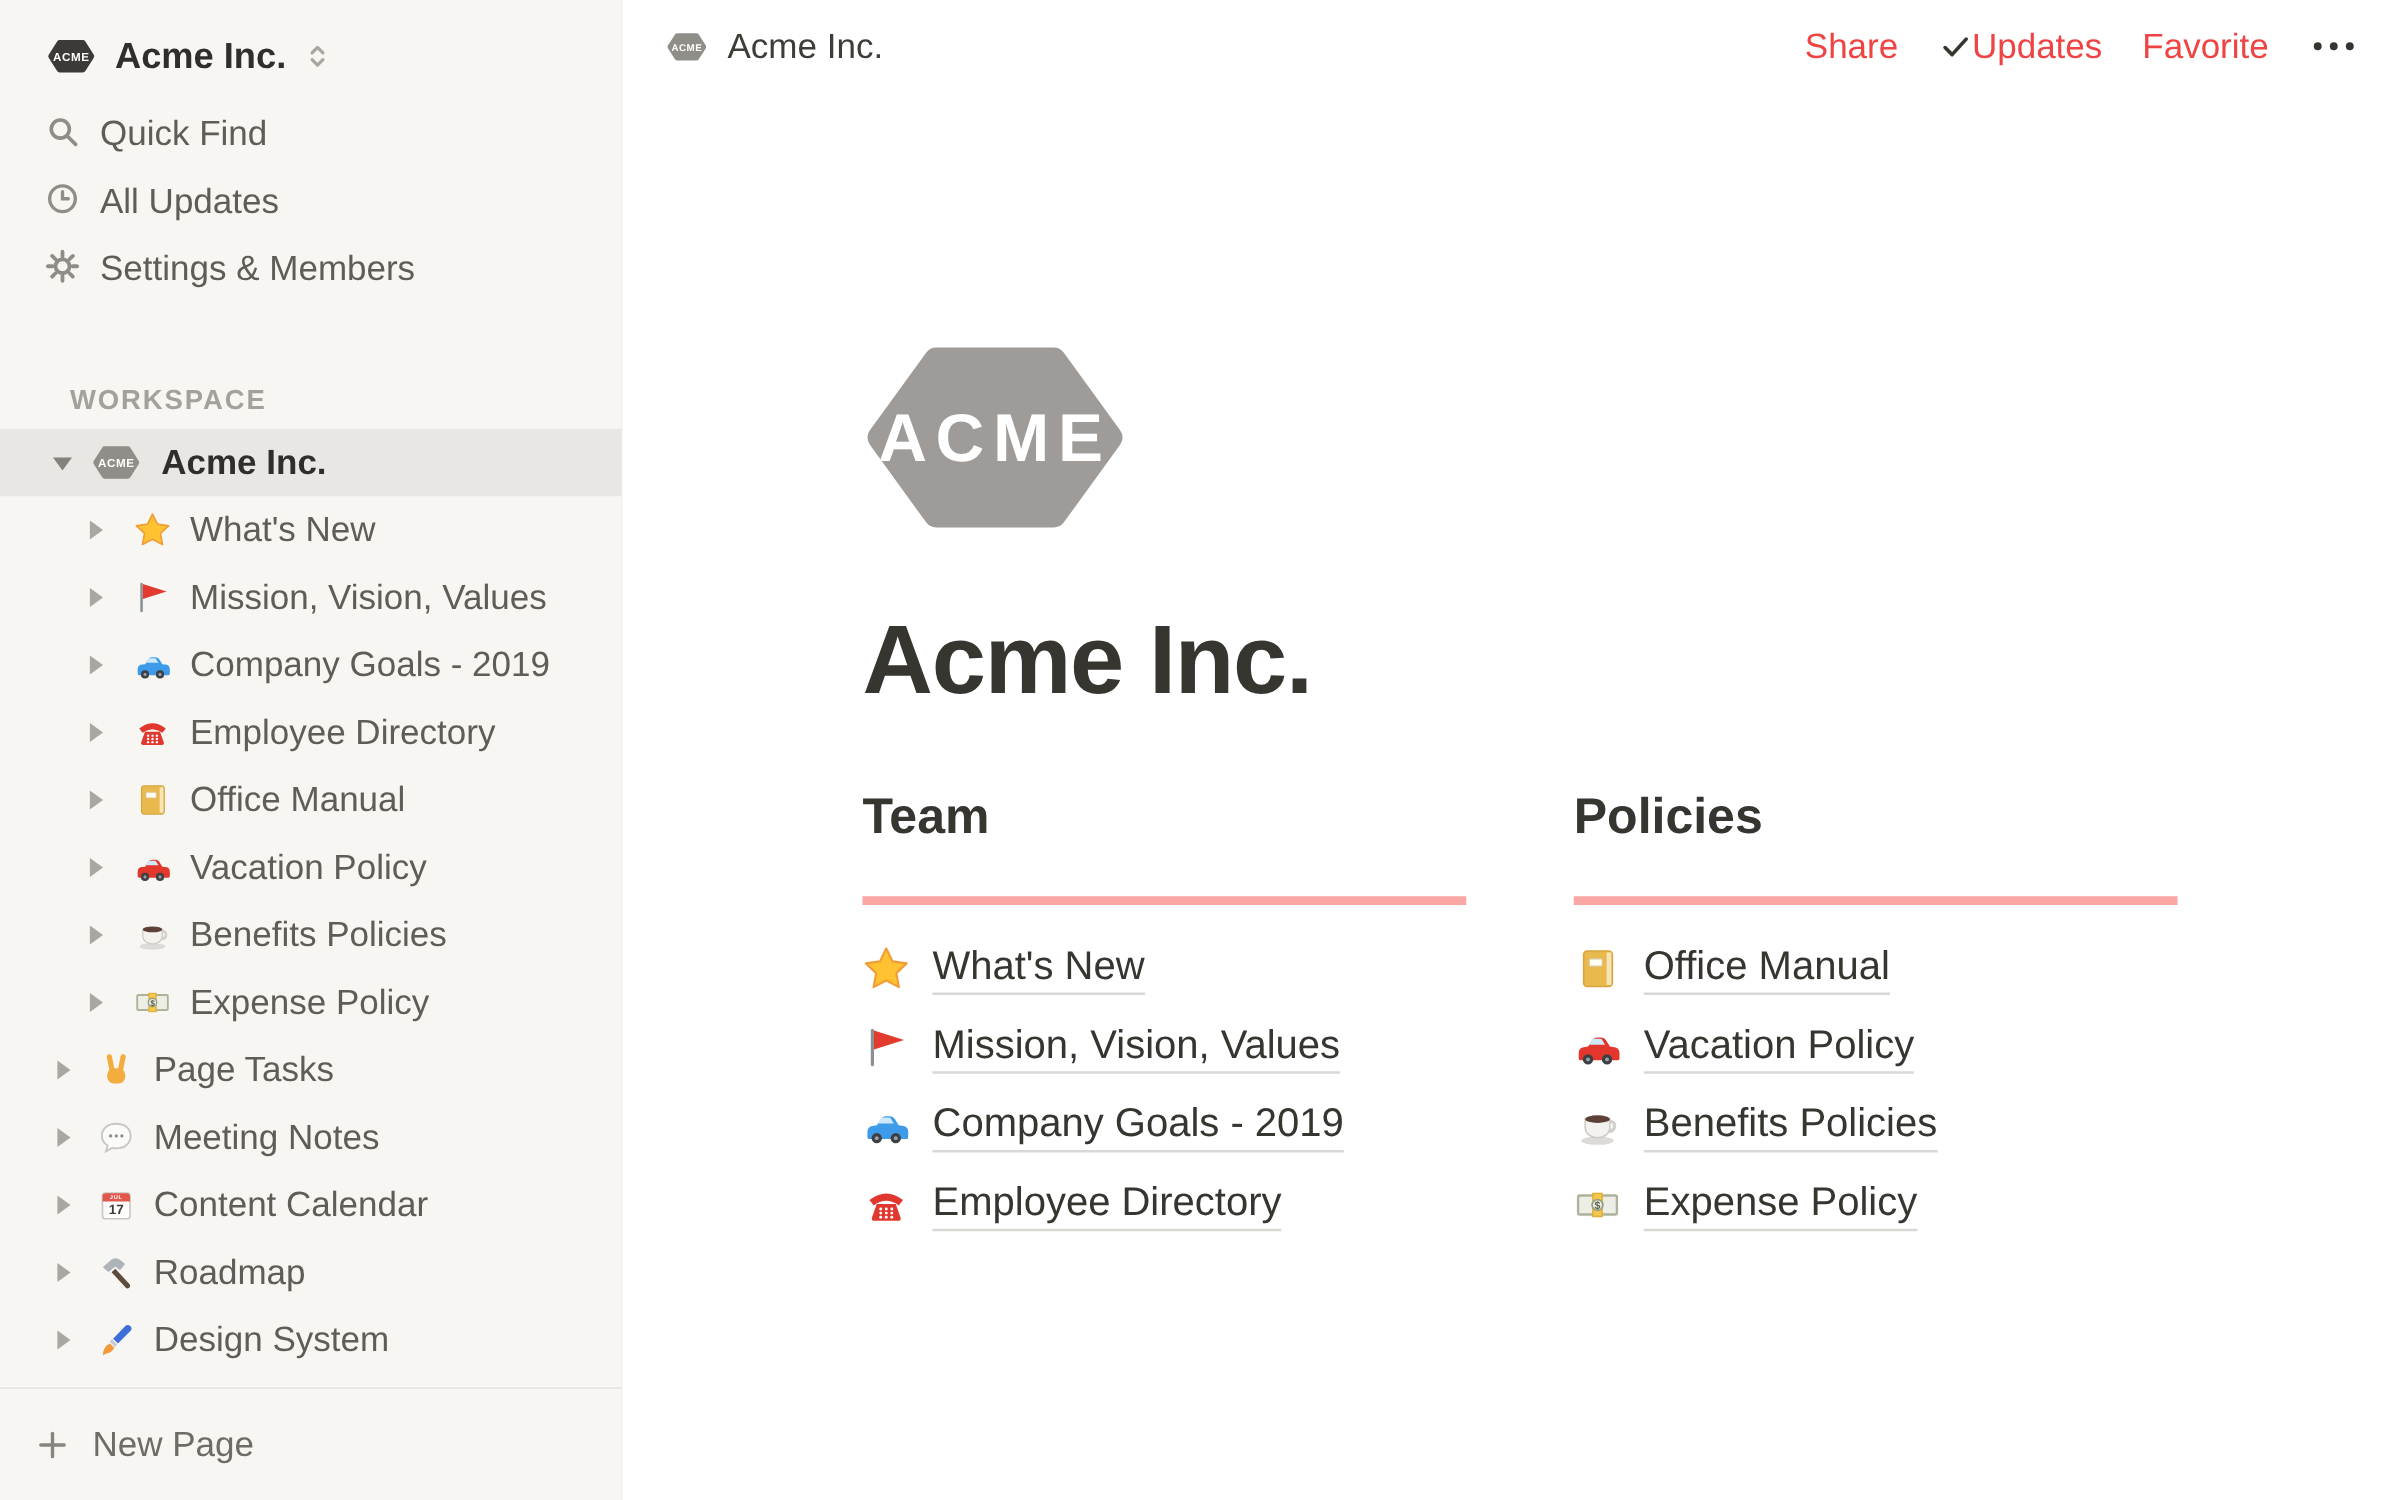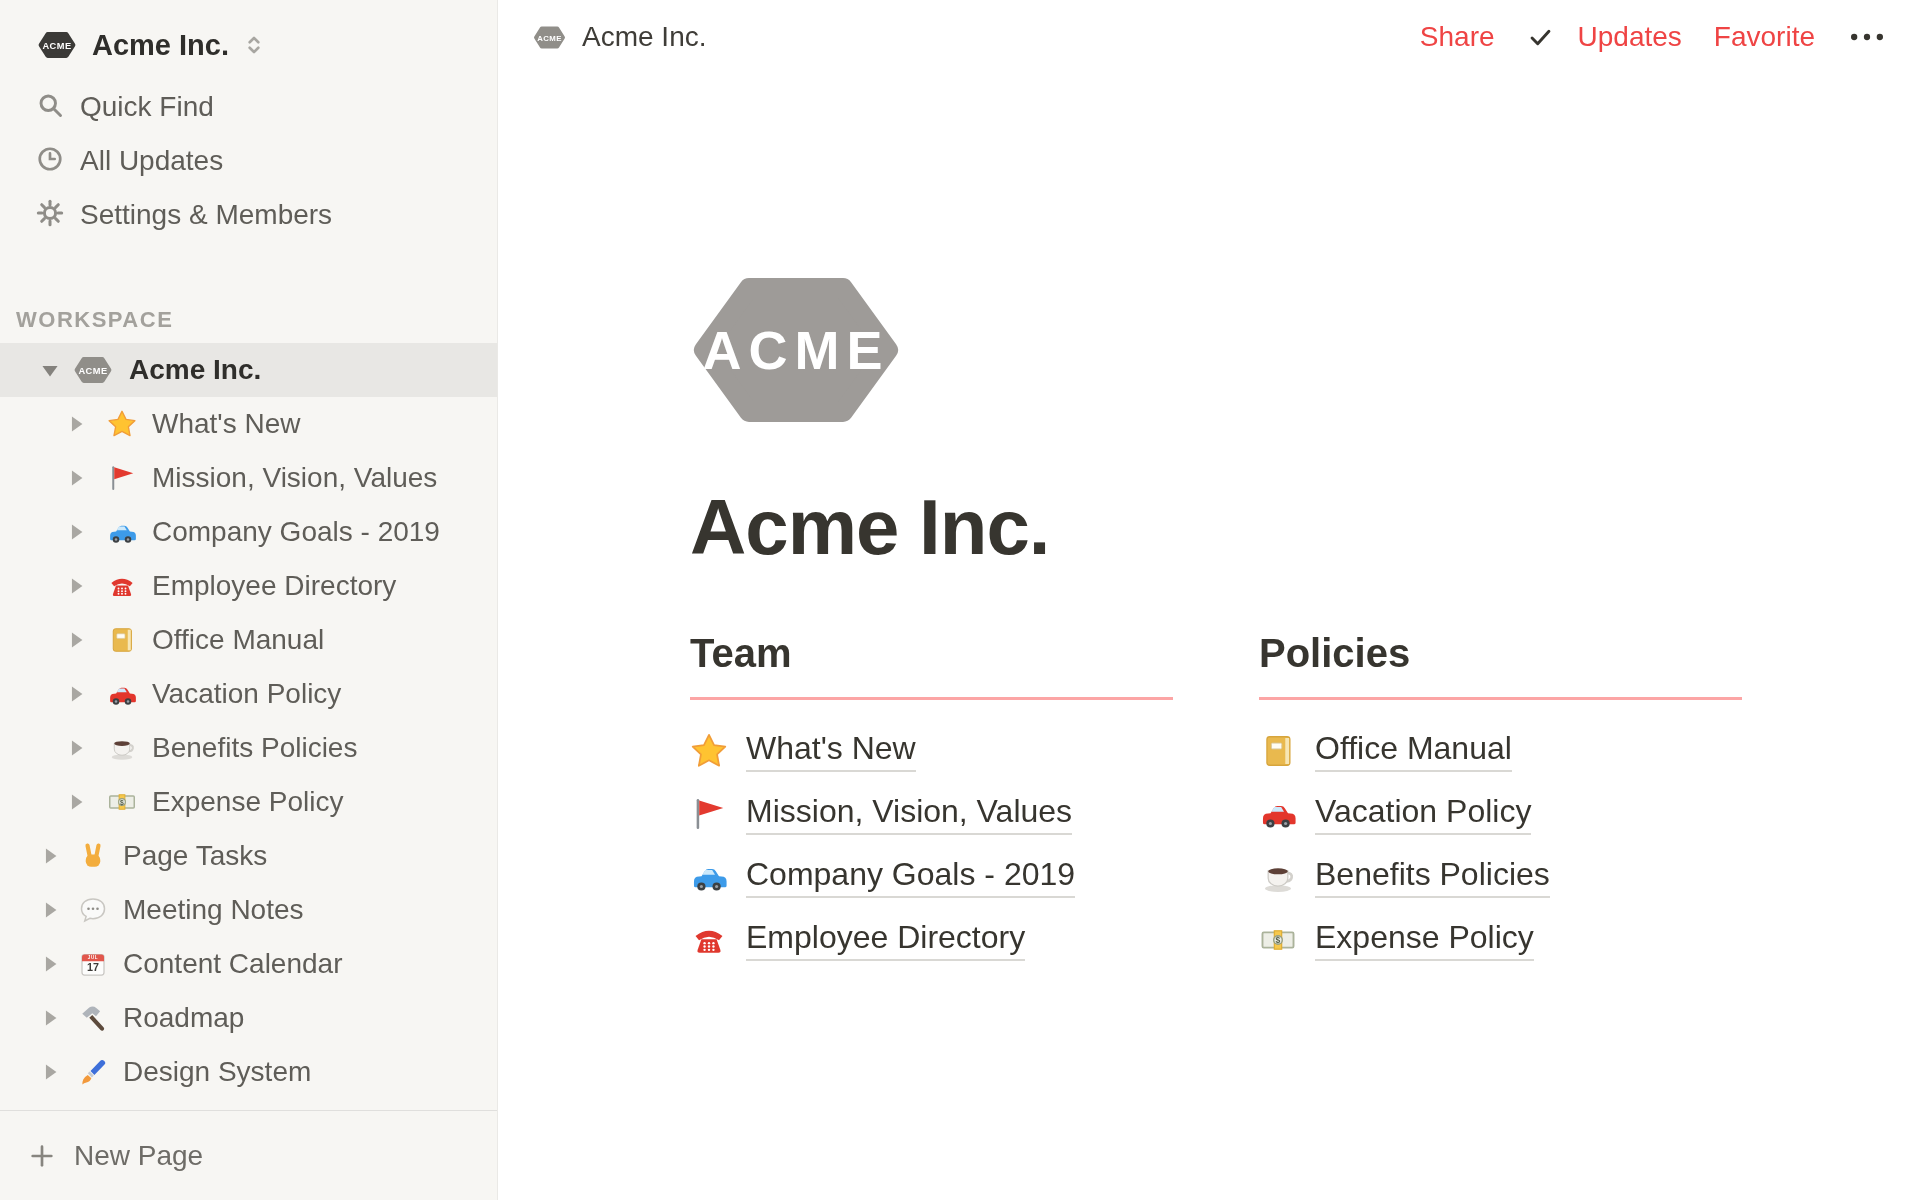--- a/index.html
+++ b/index.html
@@ -19,21 +19,21 @@
   }
   .sb-header{height:50px;margin-top:20px;padding-left:36px;display:flex;align-items:center;}
   .sb-badge{width:42px;height:32px;}
   .sb-title{margin-left:14px;font-size:29px;font-weight:700;color:#2F2E2B;}
   .sb-switch{margin-left:12px;width:26px;height:26px;}
   .sb-menu{margin-top:21px;}
   .sb-row{height:54px;display:flex;align-items:flex-start;padding-left:36px;cursor:pointer;}
   .sb-icon{width:28px;height:28px;}
   .sb-label{margin-left:16px;font-size:28px;font-weight:500;color:#5F5D58;white-space:nowrap;}
   .sb-section-label{
-    margin-top:54px;padding-left:16px;height:26px;
+    margin-top:54px;padding-left:56px;height:26px;
     font-size:22px;font-weight:700;letter-spacing:1.5px;color:#A3A19C;
   }
   .sb-tree{margin-top:10px;}
   .tree-row{height:54px;display:flex;align-items:center;cursor:pointer;}
   .tree-row.lvl0{padding-left:36px;}
   .tree-row.lvl1{padding-left:62px;}
   .tree-row.selected{background:#E8E7E4;}
   .disclosure{width:28px;height:28px;display:flex;align-items:center;justify-content:center;flex:none;}
   .tree-icon{width:30px;height:30px;flex:none;}
   .tree-row.lvl0 .tree-icon{margin-left:14px;}
@@ -53,35 +53,35 @@
   .topbar{
     position:absolute;left:498px;top:0;right:0;height:74px;
     display:flex;align-items:center;padding:0 33px 0 34px;box-sizing:border-box;
     background:#fff;
   }
   .crumb{display:flex;align-items:center;cursor:pointer;}
   .crumb .cr-badge{width:35px;height:27px;}
   .crumb .cr-text{margin-left:15px;font-size:28px;font-weight:400;color:#3F3D38;}
   .actions{margin-left:auto;display:flex;align-items:center;gap:32px;}
   .action{font-size:28px;font-weight:500;color:#ef4444;cursor:pointer;white-space:nowrap;}
-  .action.updates{display:flex;align-items:center;gap:24px;}
+  .action.updates{display:flex;align-items:center;gap:0;}
   .action .check{width:27px;height:27px;}
   .dots{width:40px;height:28px;display:flex;align-items:center;cursor:pointer;}
 
   
   .main{position:absolute;left:498px;top:74px;right:0;bottom:0;background:#fff;overflow:hidden;}
   .page-logo{margin:196px 0 0 192px;width:212px;height:160px;cursor:pointer;}
   .page-title{
     margin:57px 0 0 192px;font-size:78px;line-height:1.05;font-weight:700;
     letter-spacing:-1px;color:#37352F;
   }
   .columns{margin:64px 0 0 192px;display:flex;gap:86px;}
   .col{width:483px;}
-  .col-heading{font-size:40px;font-weight:700;color:#37352F;padding-bottom:24px;
-    border-bottom:3px solid #fca5a5;line-height:1;}
+  .col-heading{font-size:40px;font-weight:700;color:#37352F;padding-bottom:44px;
+    border-bottom:7px solid #fca5a5;line-height:1;}
   .links{margin-top:20px;}
   .link-row{height:63px;display:flex;align-items:center;cursor:pointer;}
   .link-icon{width:38px;height:38px;flex:none;}
   .link-label{
     margin-left:18px;font-size:32px;font-weight:500;color:#37352F;
     padding-bottom:3px;border-bottom:2.5px solid #D9D8D4;white-space:nowrap;
   }
 </style>
 </head>
 <body>

